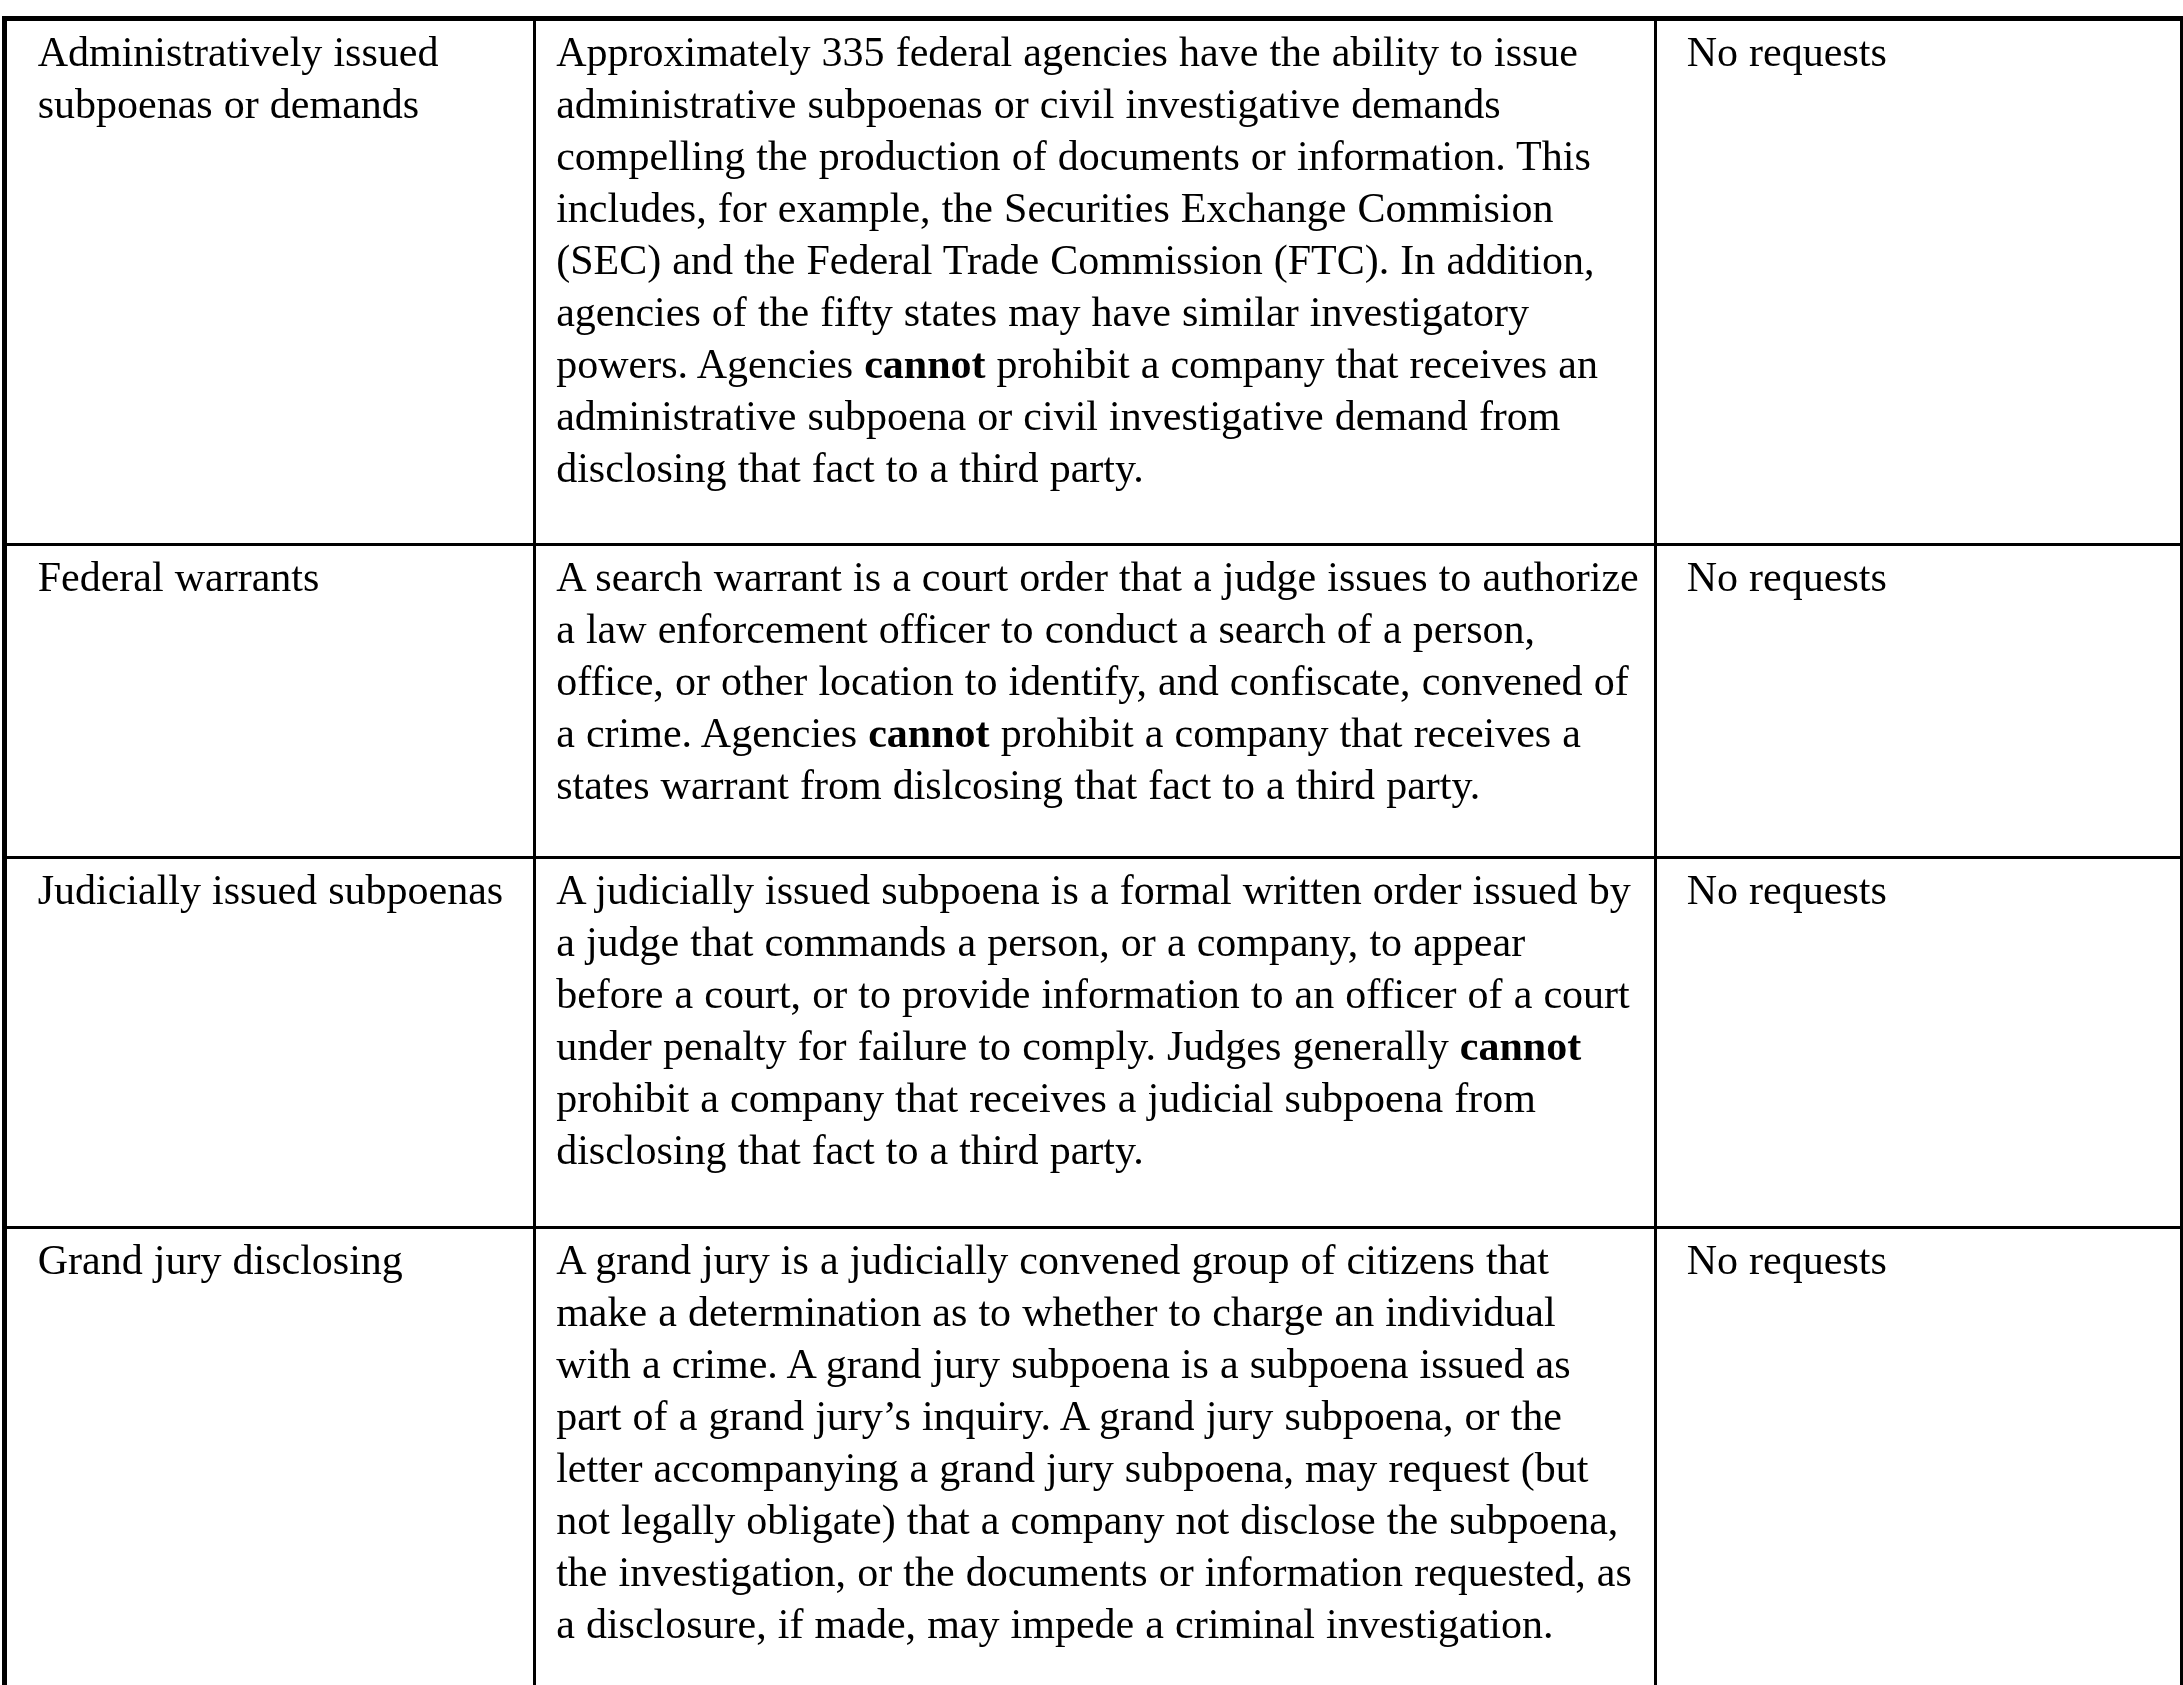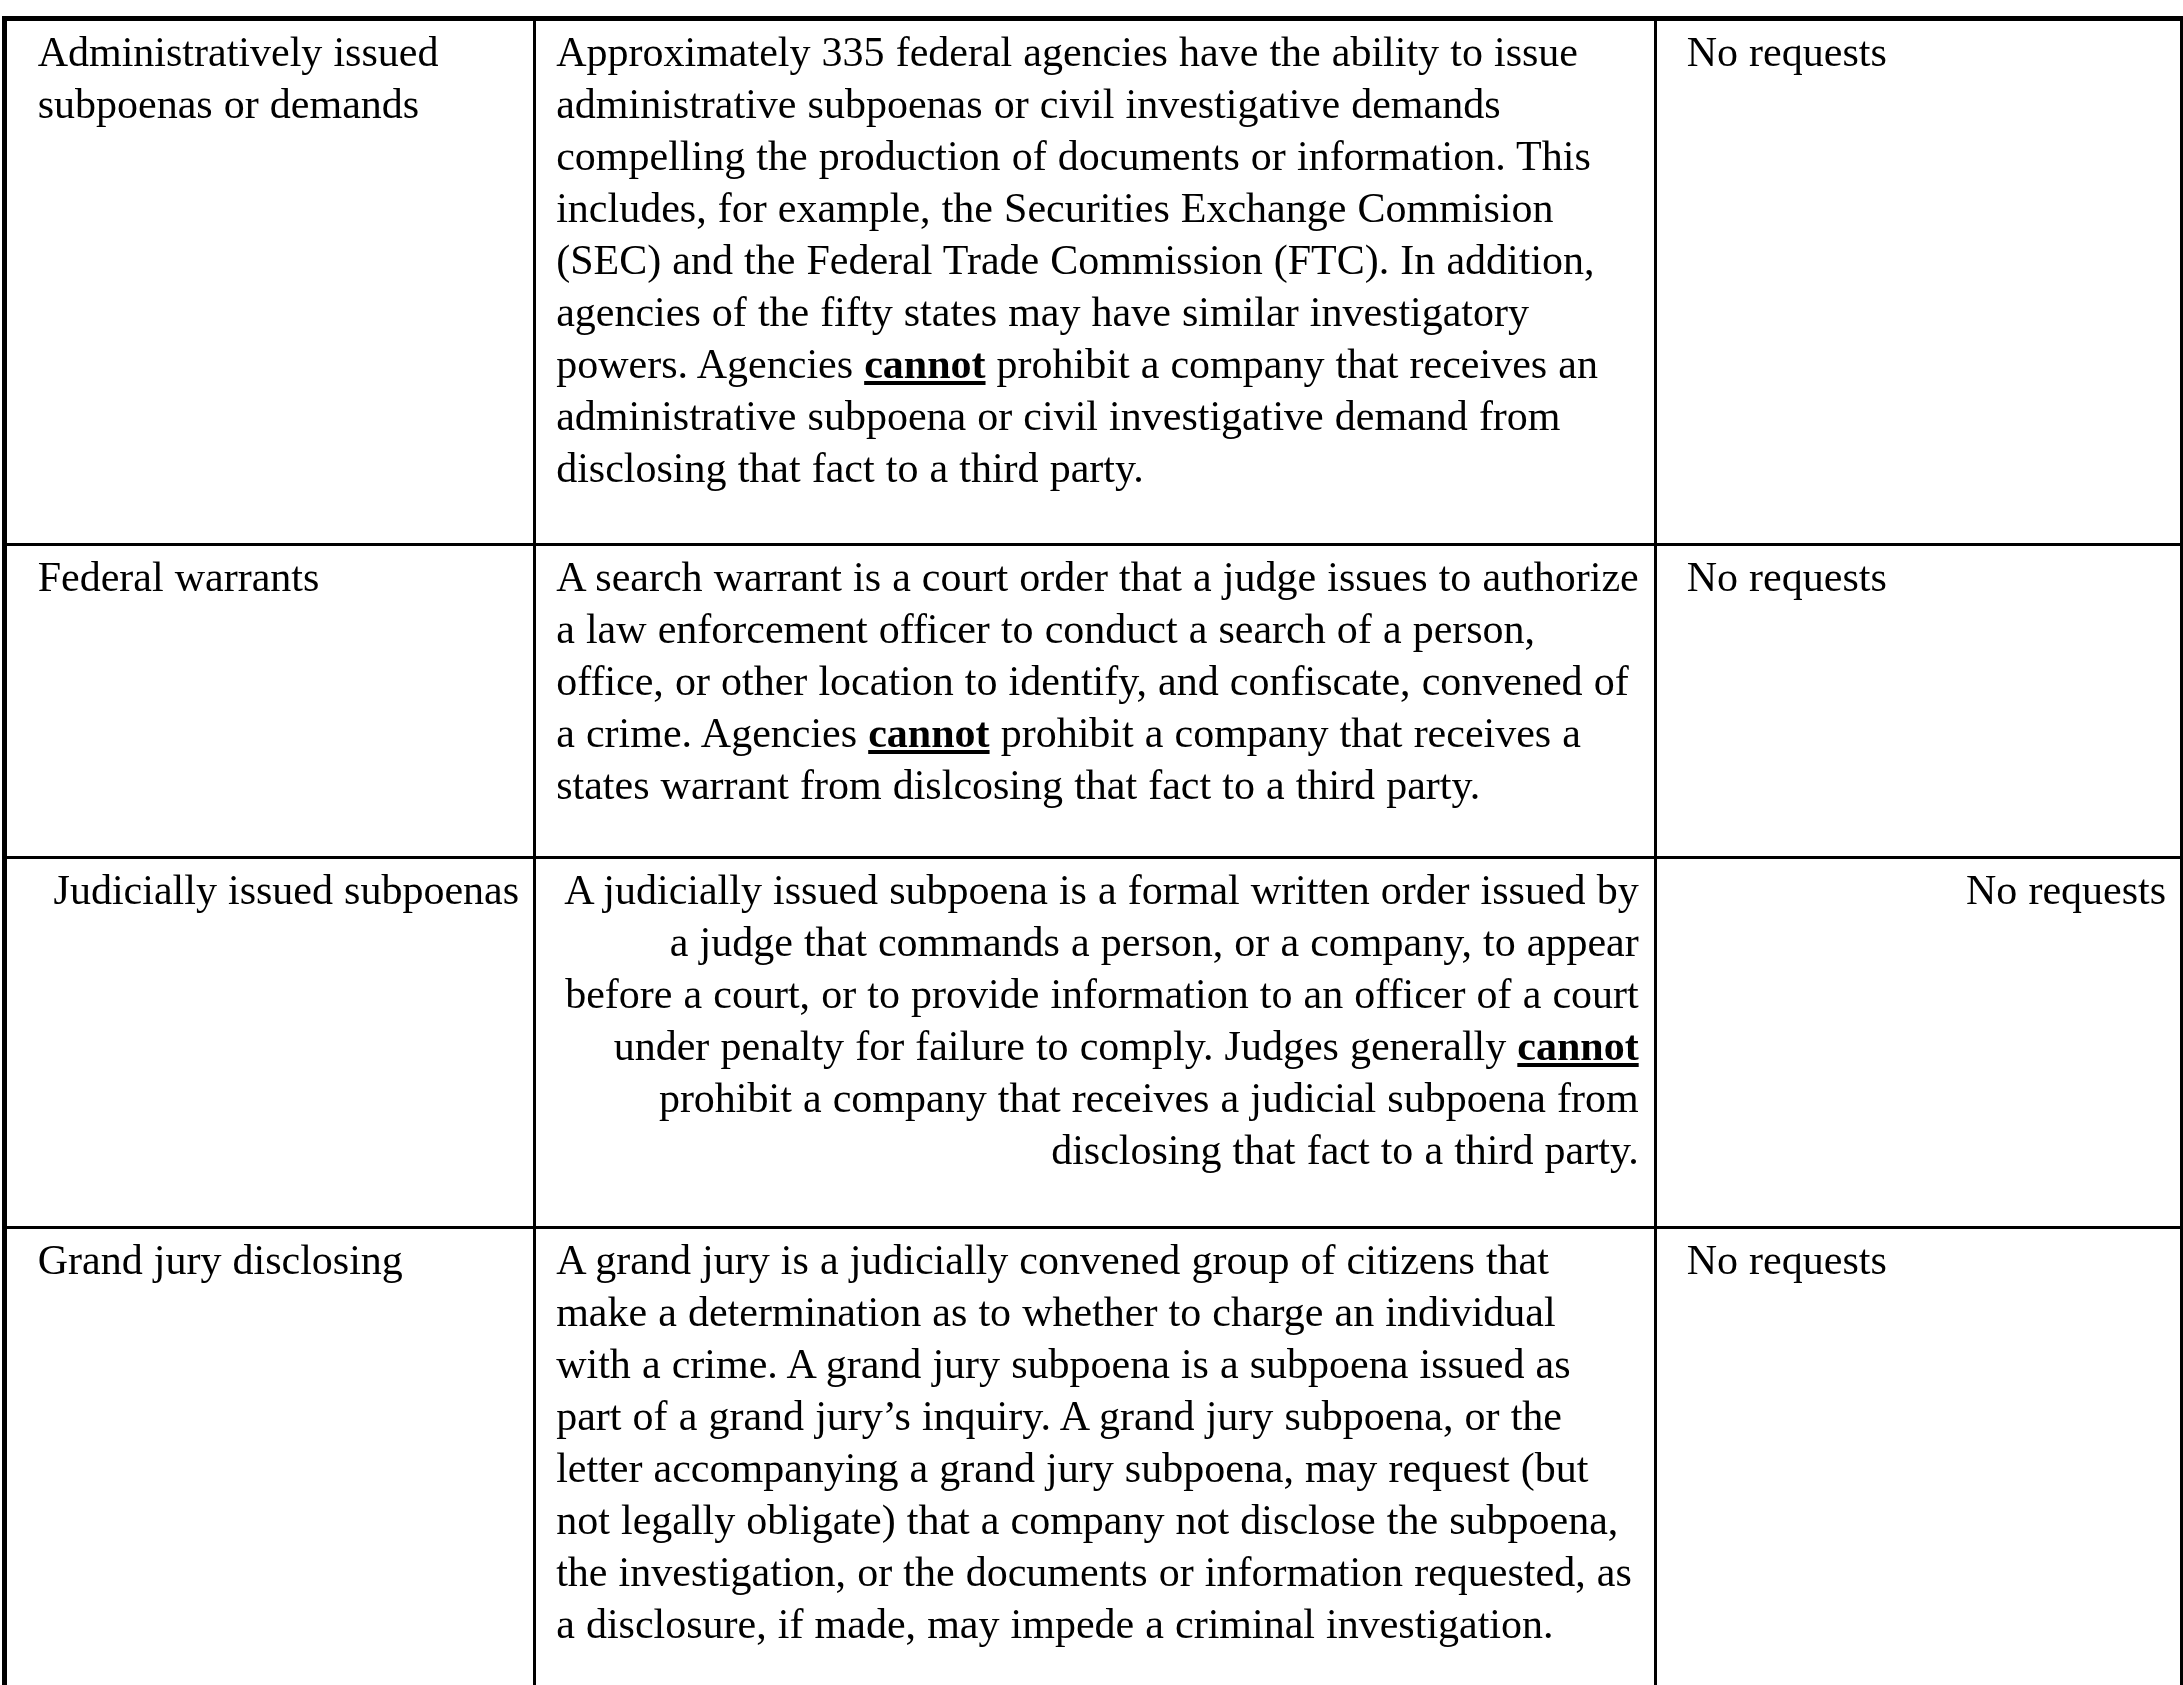--- a/index.html
+++ b/index.html
@@ -43,25 +43,24 @@
     padding: 5.7px 13.6px 4.5px 31px;
   }
   td.desc-cell {
     padding: 5.7px 15px 4.5px 20.5px;
   }
   td.requests-cell {
     padding: 5.7px 13.6px 4.5px 30px;
   }
   tr.row-1 { height: 526px; }
   tr.row-2 { height: 313px; }
-  tr.row-3 { height: 370px; text-align: right; }
+  tr.row-3 { height: 370px; }
   tr.row-4 { height: 474px; }
   .emphasis {
     font-weight: bold;
-    text-decoration: underline;
   }
 </style>
 </head>
 <body>
 
 <div class="page">
   <table class="legal-process-table">
     <colgroup>
       <col style="width: 530px;">
       <col style="width: 1121px;">

